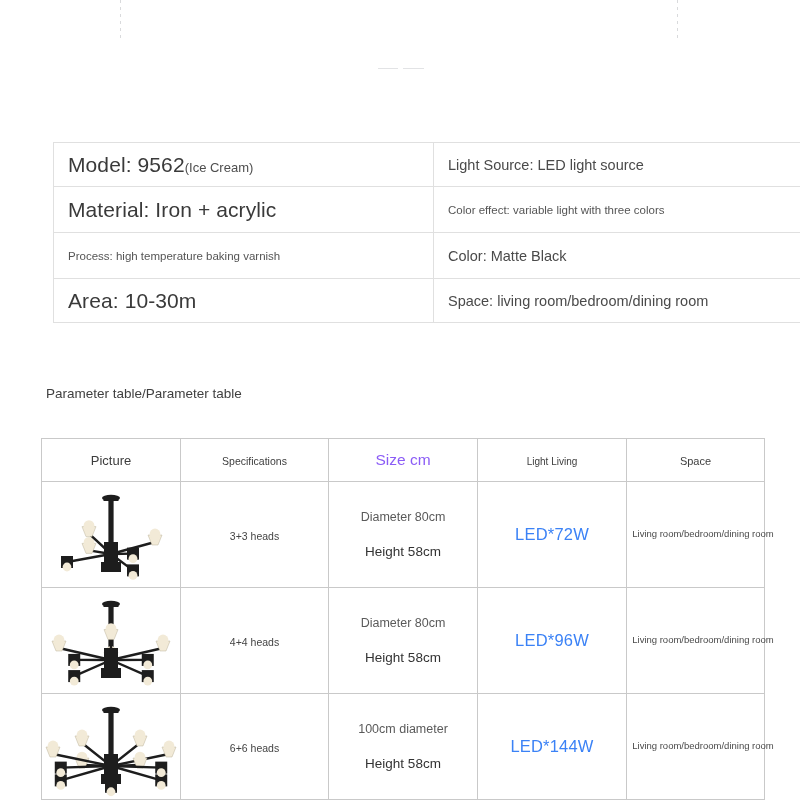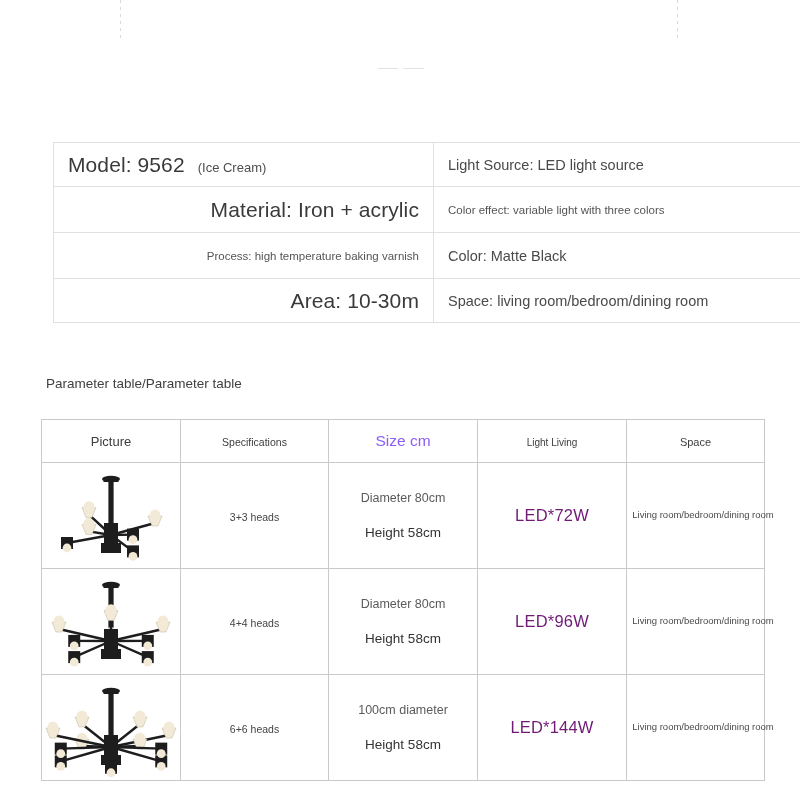--- a/index.html
+++ b/index.html
@@ -51,21 +51,21 @@
     border: 1px solid #d7d7d7;
     border-collapse: collapse;
     table-layout: fixed;
     background: #ffffff;
   }
   .spec-table td {
     border: 1px solid #e0e0e0;
     padding: 0 14px;
     vertical-align: middle;
   }
-  .spec-table td.col-left  { width: 351px; text-align: right; }
+  .spec-table td.col-left  { width: 351px; }
   .spec-table td.col-right { width: 341px; }
 
   .spec-row-1 td { height: 43px; }
   .spec-row-2 td { height: 45px; }
   .spec-row-3 td { height: 45px; }
   .spec-row-4 td { height: 43px; }
 
   .big-text {
     font-size: 21px;
     color: #3a3a3a;
@@ -78,43 +78,42 @@
     white-space: nowrap;
   }
   .small-text {
     font-size: 11.5px;
     color: #555555;
     line-height: 1.35;
   }
   .paren-note {
     font-size: 13px;
     color: #4e4e4e;
-    margin-left: 13px;
     white-space: nowrap;
   }
   .inline-row {
     display: flex;
     align-items: baseline;
   }
 
   
   .param-caption {
     position: absolute;
     left: 46px;
-    top: 376px;
+    top: 386px;
     font-size: 13.5px;
     color: #3f3f3f;
     white-space: nowrap;
   }
 
   
   .param-table {
     position: absolute;
     left: 41px;
-    top: 419px;
+    top: 438px;
     width: 718px;
     border-collapse: collapse;
     table-layout: fixed;
     background: #ffffff;
   }
   .param-table th,
   .param-table td {
     border: 1px solid #c9c9c9;
     vertical-align: middle;
     text-align: center;
@@ -143,21 +142,21 @@
   .cell-size {
     display: flex;
     flex-direction: column;
     align-items: center;
     justify-content: center;
     gap: 20px;
     height: 100%;
   }
   .size-line-1 { font-size: 12.5px; color: #5a5a5a; }
   .size-line-2 { font-size: 13.5px; color: #333333; }
-  .cell-source { font-size: 16.5px; color: #701a75; letter-spacing: 0.2px; }
+  .cell-source { font-size: 16.5px; color: #3b82f6; letter-spacing: 0.2px; }
   .cell-space {
     font-size: 9.5px;
     color: #4a4a4a;
     text-align: left;
     line-height: 1.35;
     padding-left: 4px;
     padding-right: 0;
     width: 150px;
     position: relative;
     left: 0;

